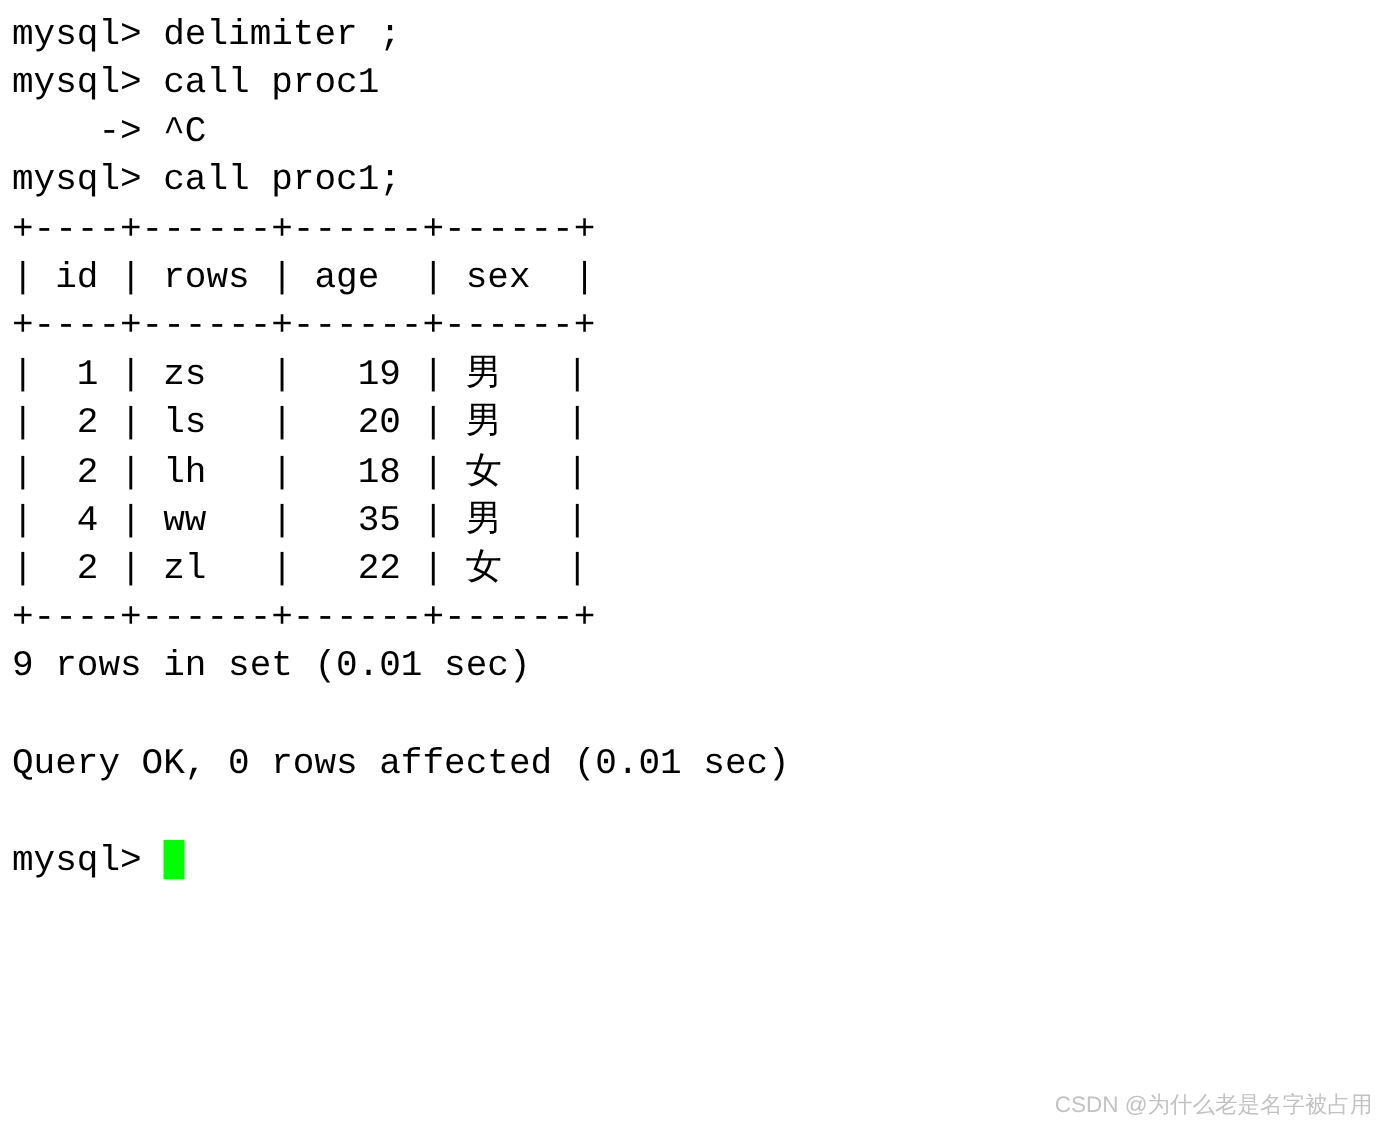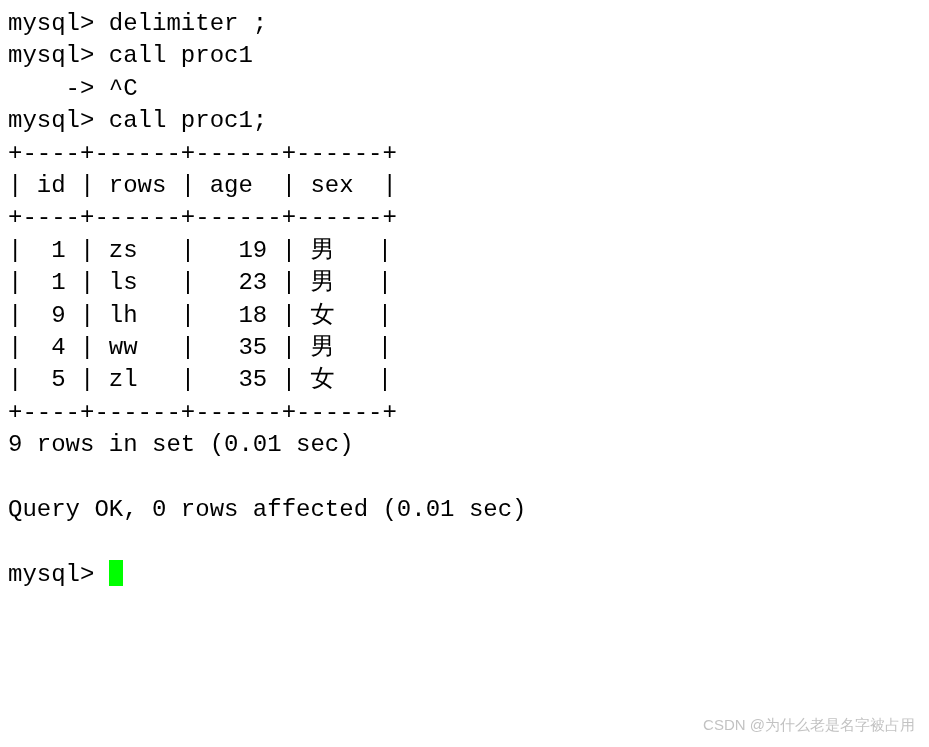--- a/index.html
+++ b/index.html
@@ -20,41 +20,41 @@
     .cursor {
       display: inline-block;
       width: 14px;
       height: 26px;
       background: #00ff00;
       vertical-align: text-bottom;
       margin-bottom: 2px;
     }
     .watermark {
       position: absolute;
-      bottom: 12px;
+      bottom: 0;
       right: 14px;
       font-family: sans-serif;
       font-size: 15px;
       color: rgba(120,120,120,0.45);
       white-space: nowrap;
     }
   </style>
 </head>
 <body><span>mysql&gt; delimiter ;</span>
 <span>mysql&gt; call proc1</span>
 <span>    -&gt; ^C</span>
 <span>mysql&gt; call proc1;</span>
 <span>+----+------+------+------+</span>
 <span>| id | rows | age  | sex  |</span>
 <span>+----+------+------+------+</span>
 <span>|  1 | zs   |   19 | 男   |</span>
-<span>|  1 | ls   |   23 | 男   |</span>
-<span>|  9 | lh   |   18 | 女   |</span>
+<span>|  2 | ls   |   20 | 男   |</span>
+<span>|  2 | lh   |   18 | 女   |</span>
 <span>|  4 | ww   |   35 | 男   |</span>
-<span>|  5 | zl   |   35 | 女   |</span>
+<span>|  2 | zl   |   22 | 女   |</span>
 <span>+----+------+------+------+</span>
 <span>9 rows in set (0.01 sec)</span>
 <span></span>
 <span>Query OK, 0 rows affected (0.01 sec)</span>
 <span></span>
 <span>mysql&gt; </span><span class="cursor"></span>
 <div class="watermark">CSDN @为什么老是名字被占用</div>
 
 
 

